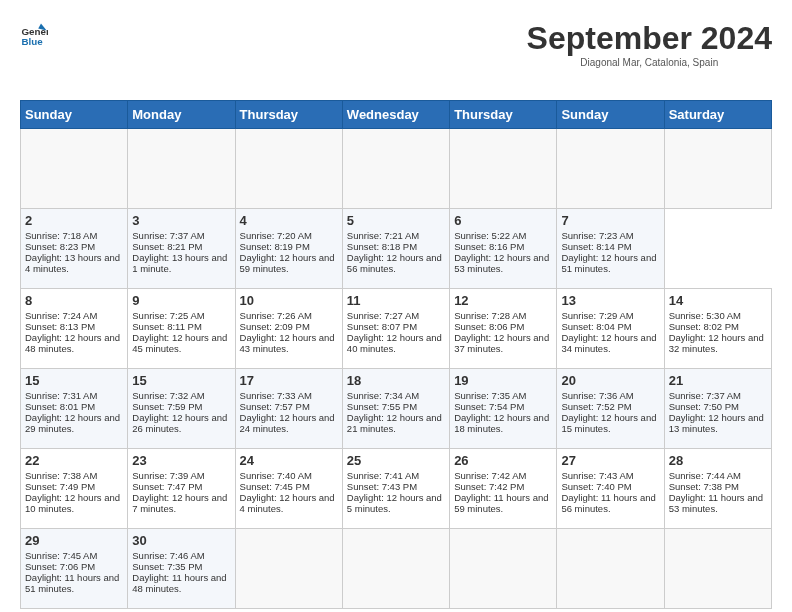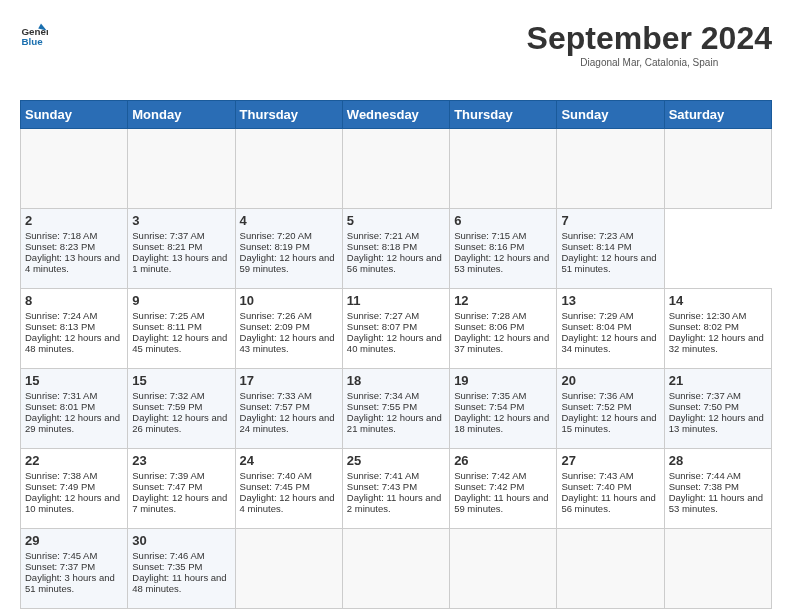--- a/index.html
+++ b/index.html
@@ -135,21 +135,21 @@
           <div>Daylight: 12 hours and 59 minutes.</div>
         </td>
         <td>
           <span class="day-num">5</span>
           <div>Sunrise: 7:21 AM</div>
           <div>Sunset: 8:18 PM</div>
           <div>Daylight: 12 hours and 56 minutes.</div>
         </td>
         <td>
           <span class="day-num">6</span>
-          <div>Sunrise: 7:15 AM</div>
+          <div>Sunrise: 5:22 AM</div>
           <div>Sunset: 8:16 PM</div>
           <div>Daylight: 12 hours and 53 minutes.</div>
         </td>
         <td>
           <span class="day-num">7</span>
           <div>Sunrise: 7:23 AM</div>
           <div>Sunset: 8:14 PM</div>
           <div>Daylight: 12 hours and 51 minutes.</div>
         </td>
       </tr>
@@ -185,21 +185,21 @@
           <div>Daylight: 12 hours and 37 minutes.</div>
         </td>
         <td>
           <span class="day-num">13</span>
           <div>Sunrise: 7:29 AM</div>
           <div>Sunset: 8:04 PM</div>
           <div>Daylight: 12 hours and 34 minutes.</div>
         </td>
         <td>
           <span class="day-num">14</span>
-          <div>Sunrise: 12:30 AM</div>
+          <div>Sunrise: 5:30 AM</div>
           <div>Sunset: 8:02 PM</div>
           <div>Daylight: 12 hours and 32 minutes.</div>
         </td>
       </tr>
       <tr>
         <td>
           <span class="day-num">15</span>
           <div>Sunrise: 7:31 AM</div>
           <div>Sunset: 8:01 PM</div>
           <div>Daylight: 12 hours and 29 minutes.</div>
@@ -257,21 +257,21 @@
         <td>
           <span class="day-num">24</span>
           <div>Sunrise: 7:40 AM</div>
           <div>Sunset: 7:45 PM</div>
           <div>Daylight: 12 hours and 4 minutes.</div>
         </td>
         <td>
           <span class="day-num">25</span>
           <div>Sunrise: 7:41 AM</div>
           <div>Sunset: 7:43 PM</div>
-          <div>Daylight: 11 hours and 2 minutes.</div>
+          <div>Daylight: 12 hours and 5 minutes.</div>
         </td>
         <td>
           <span class="day-num">26</span>
           <div>Sunrise: 7:42 AM</div>
           <div>Sunset: 7:42 PM</div>
           <div>Daylight: 11 hours and 59 minutes.</div>
         </td>
         <td>
           <span class="day-num">27</span>
           <div>Sunrise: 7:43 AM</div>
@@ -282,22 +282,22 @@
           <span class="day-num">28</span>
           <div>Sunrise: 7:44 AM</div>
           <div>Sunset: 7:38 PM</div>
           <div>Daylight: 11 hours and 53 minutes.</div>
         </td>
       </tr>
       <tr>
         <td>
           <span class="day-num">29</span>
           <div>Sunrise: 7:45 AM</div>
-          <div>Sunset: 7:37 PM</div>
-          <div>Daylight: 3 hours and 51 minutes.</div>
+          <div>Sunset: 7:06 PM</div>
+          <div>Daylight: 11 hours and 51 minutes.</div>
         </td>
         <td>
           <span class="day-num">30</span>
           <div>Sunrise: 7:46 AM</div>
           <div>Sunset: 7:35 PM</div>
           <div>Daylight: 11 hours and 48 minutes.</div>
         </td>
         <td class="empty-cell"></td>
         <td class="empty-cell"></td>
         <td class="empty-cell"></td>

